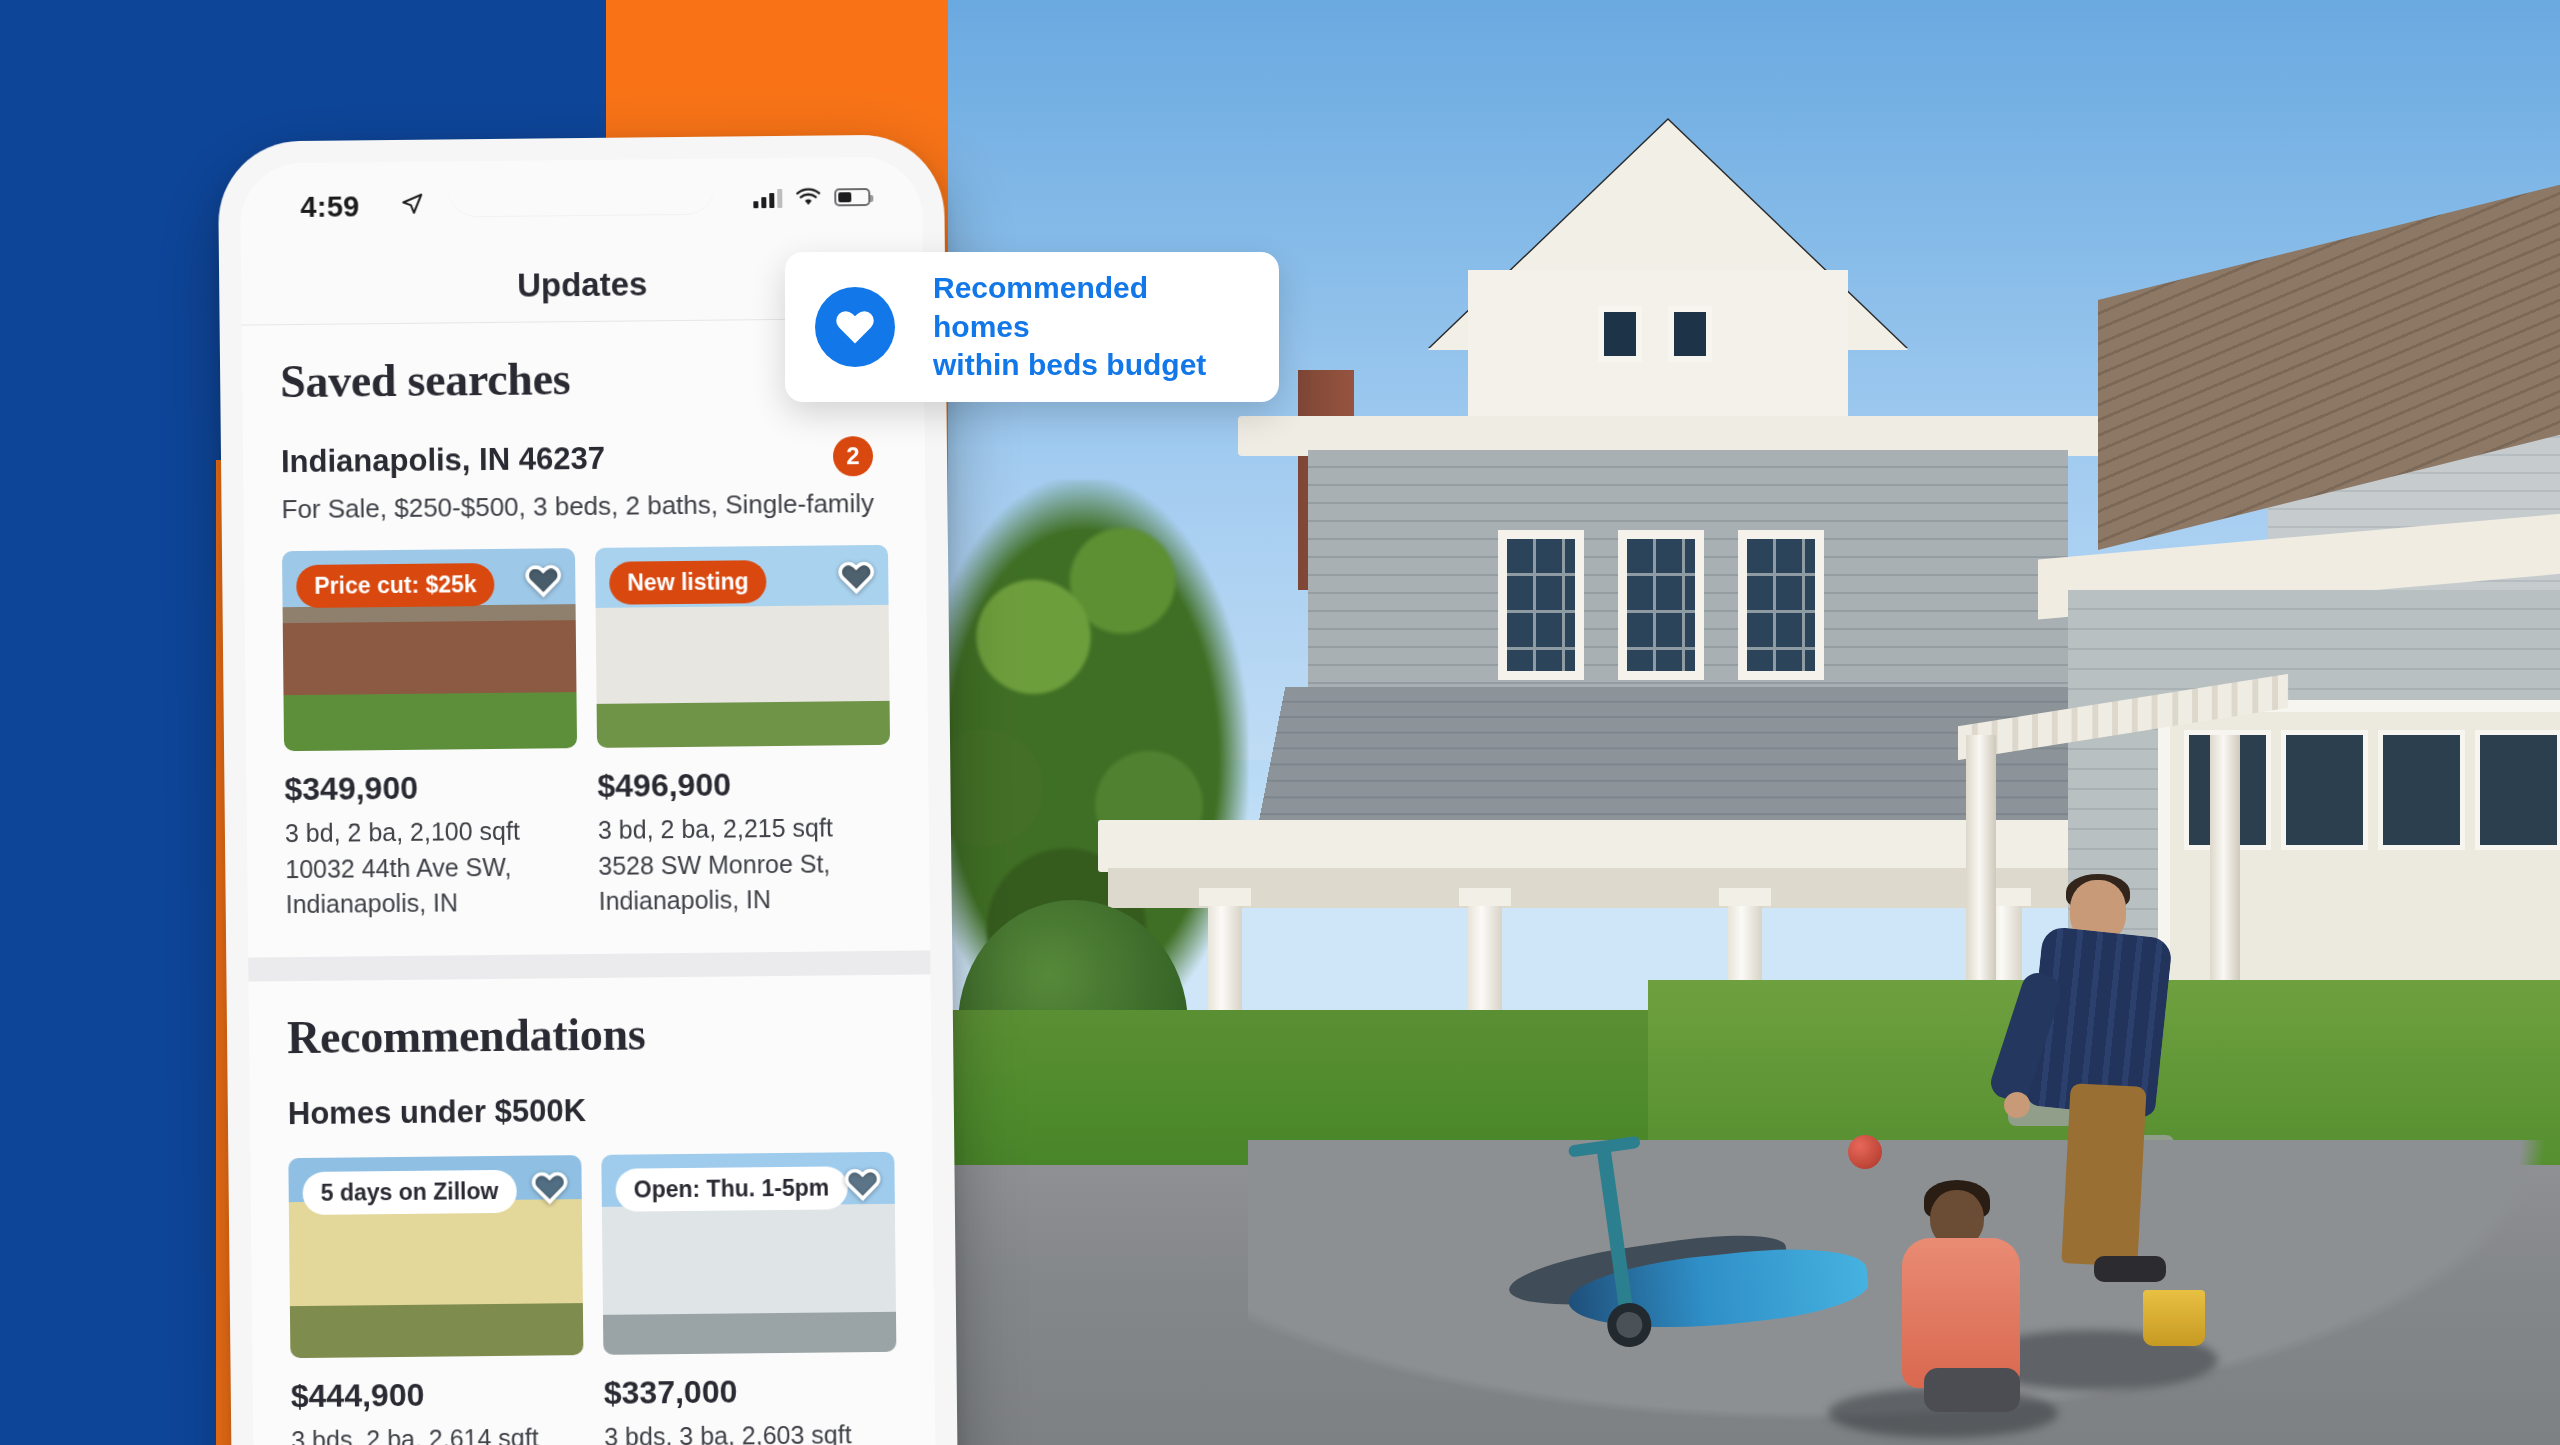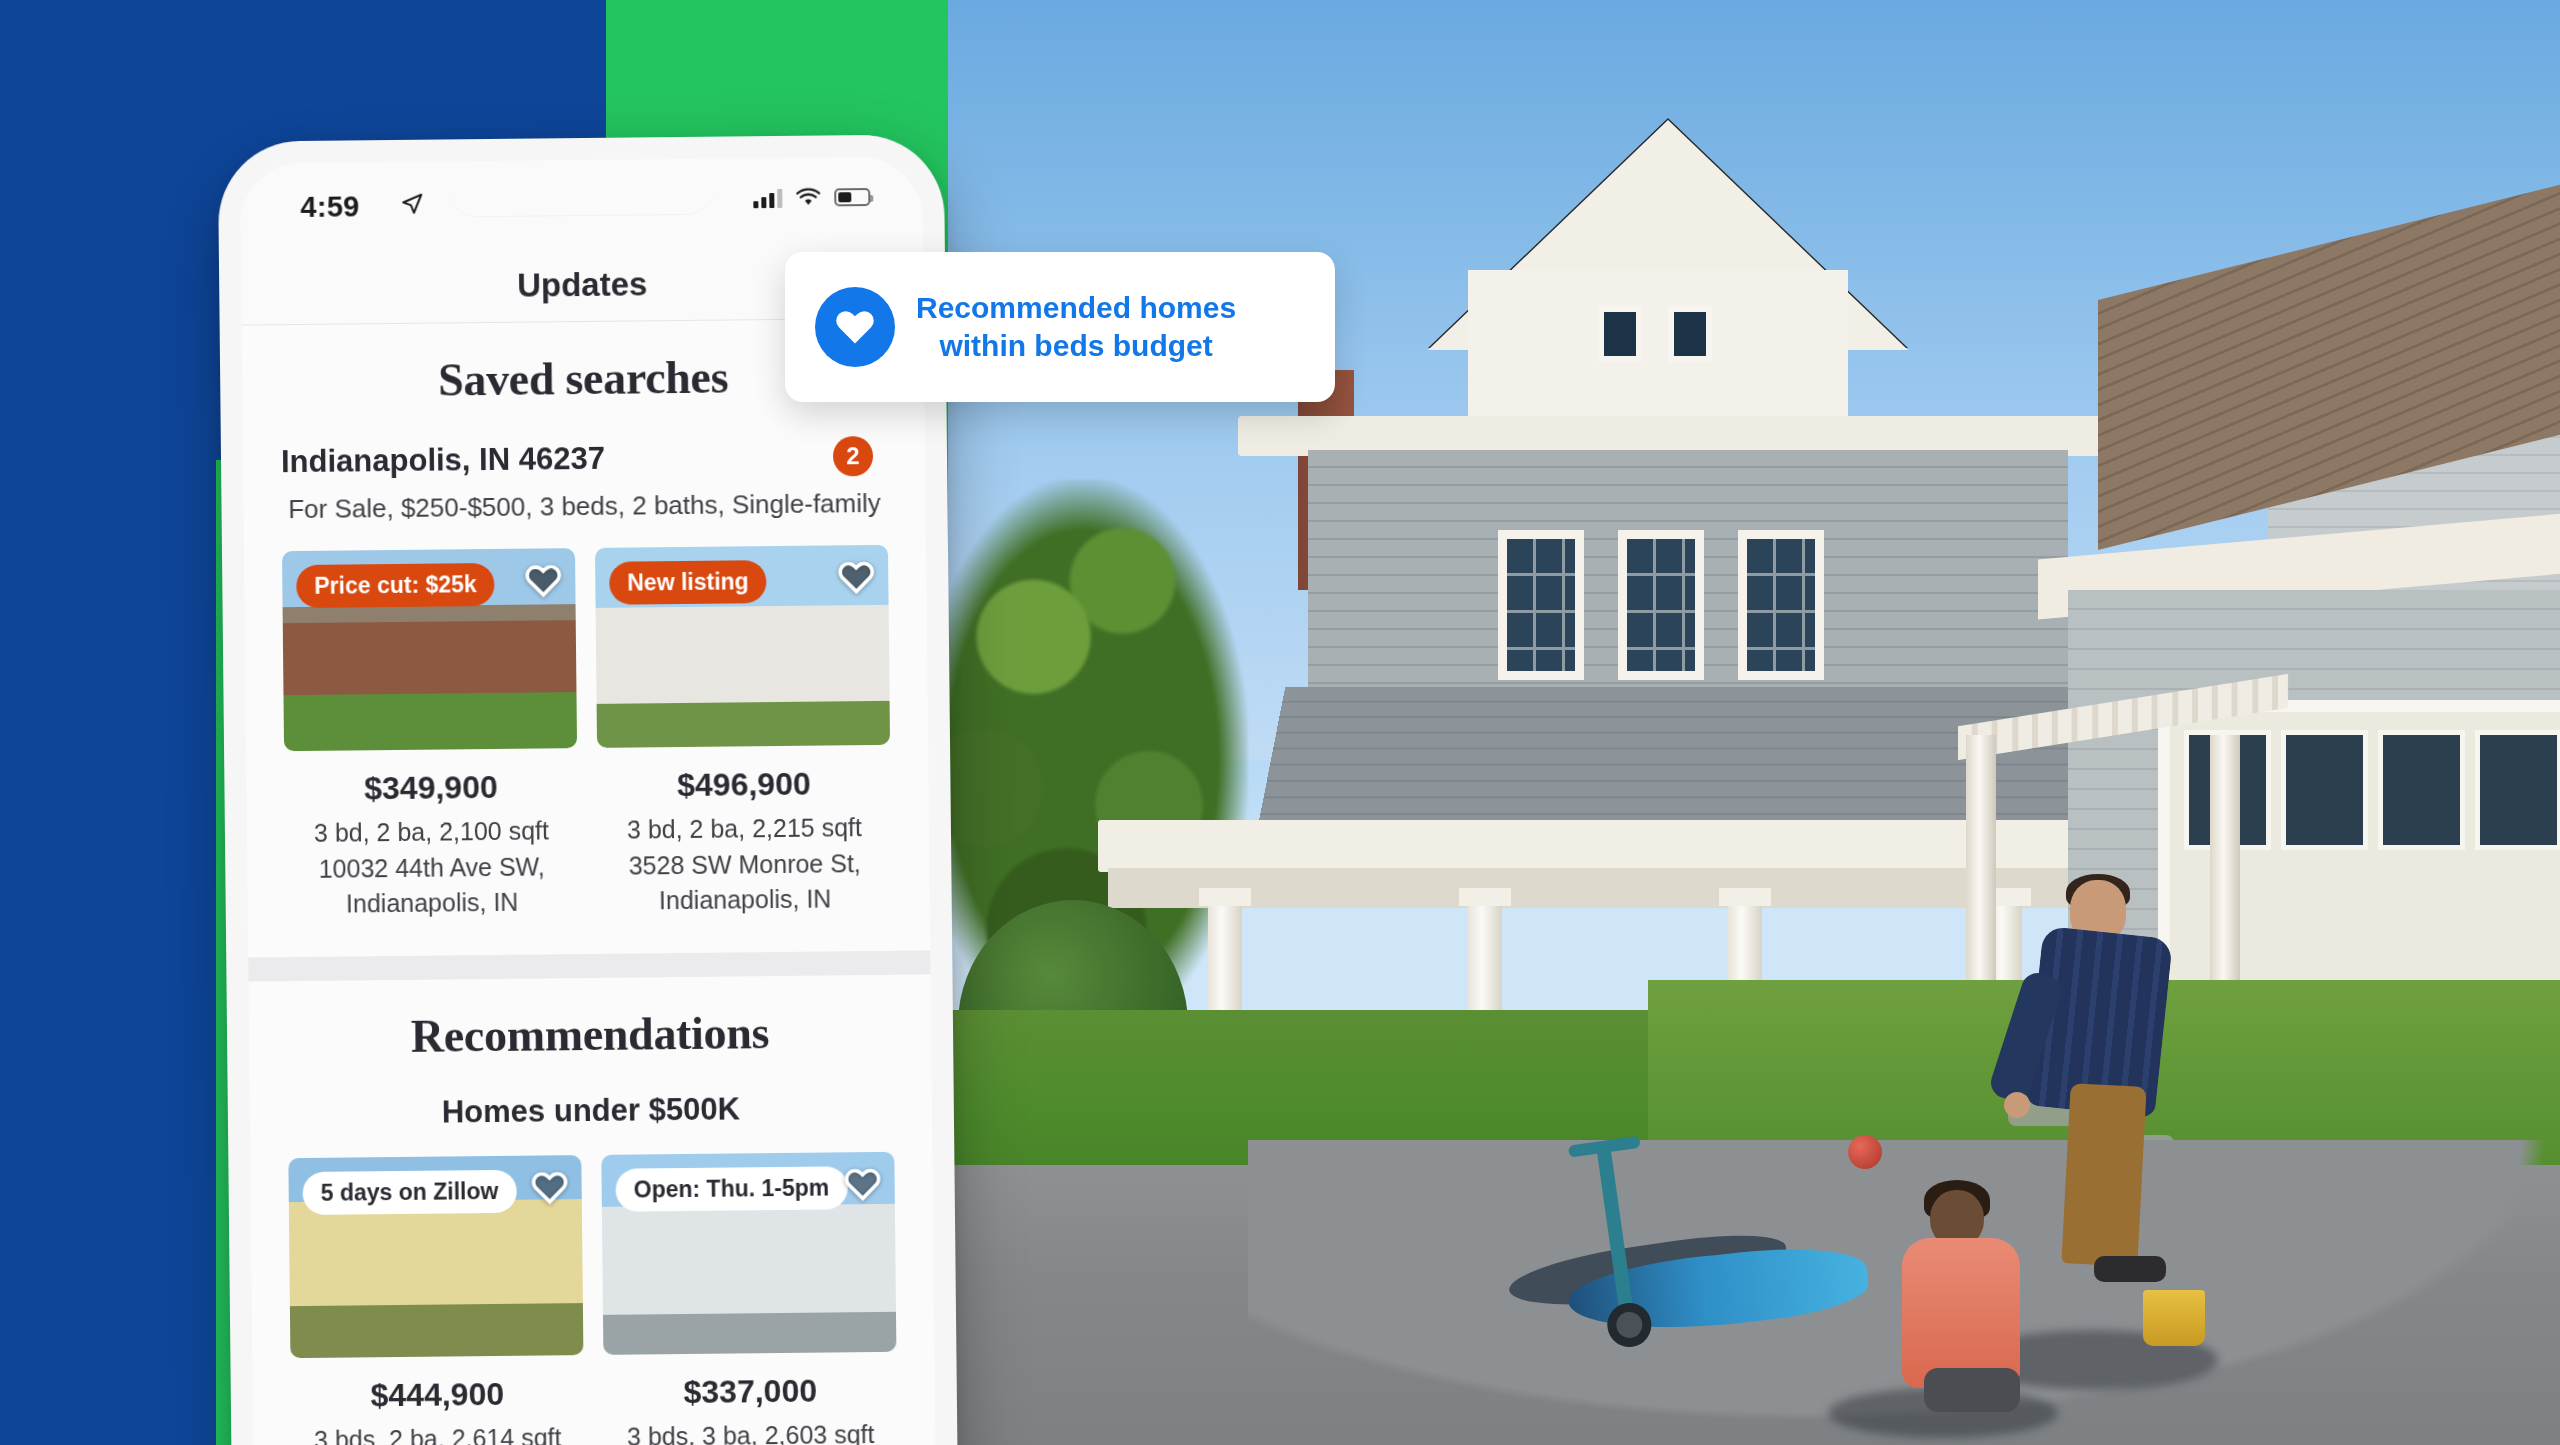--- a/index.html
+++ b/index.html
@@ -8,23 +8,22 @@
     width: 2560px;
     height: 1445px;
     overflow: hidden;
     font-family: "Liberation Sans", sans-serif;
   }
 
   #stage {
     position: relative;
     width: 2560px;
     height: 1445px;
-    background: #22c55e;
+    background: #f97316;
     overflow: hidden;
-    text-align: center;
   }
 
   
   .photo {
     position: absolute;
     left: 948px;
     top: 0;
     width: 1612px;
     height: 1445px;
     overflow: hidden;
@@ -404,24 +403,24 @@
   .facts { font-size: 25px; color:#3f4147; margin-top: 8px; line-height: 1.42; }
   .addr  { font-size: 25px; color:#3f4147; line-height: 1.42; }
 
   .divider { height: 24px; background: #ebebed; margin-top: 34px; }
 
   .sub-title { font-size: 31px; font-weight: 700; color:#2a2a33; margin-top: 32px; }
 
   
   .callout {
     position: absolute; left: 785px; top: 252px;
-    width: 550px; height: 150px;
+    width: 494px; height: 150px;
     background: #fff; border-radius: 18px;
     box-shadow: 0 12px 34px rgba(0,0,0,.16);
-    display: flex; align-items: center; gap: 21px;
+    display: flex; align-items: center; gap: 38px;
     padding: 0 30px;
   }
   .callout-icon {
     width: 80px; height: 80px; border-radius: 50%;
     background: #1277e8; flex: 0 0 auto;
     display: flex; align-items: center; justify-content: center;
   }
   .callout-text {
     font-size: 30px; font-weight: 700; color: #1277e8; line-height: 1.28;
   }

